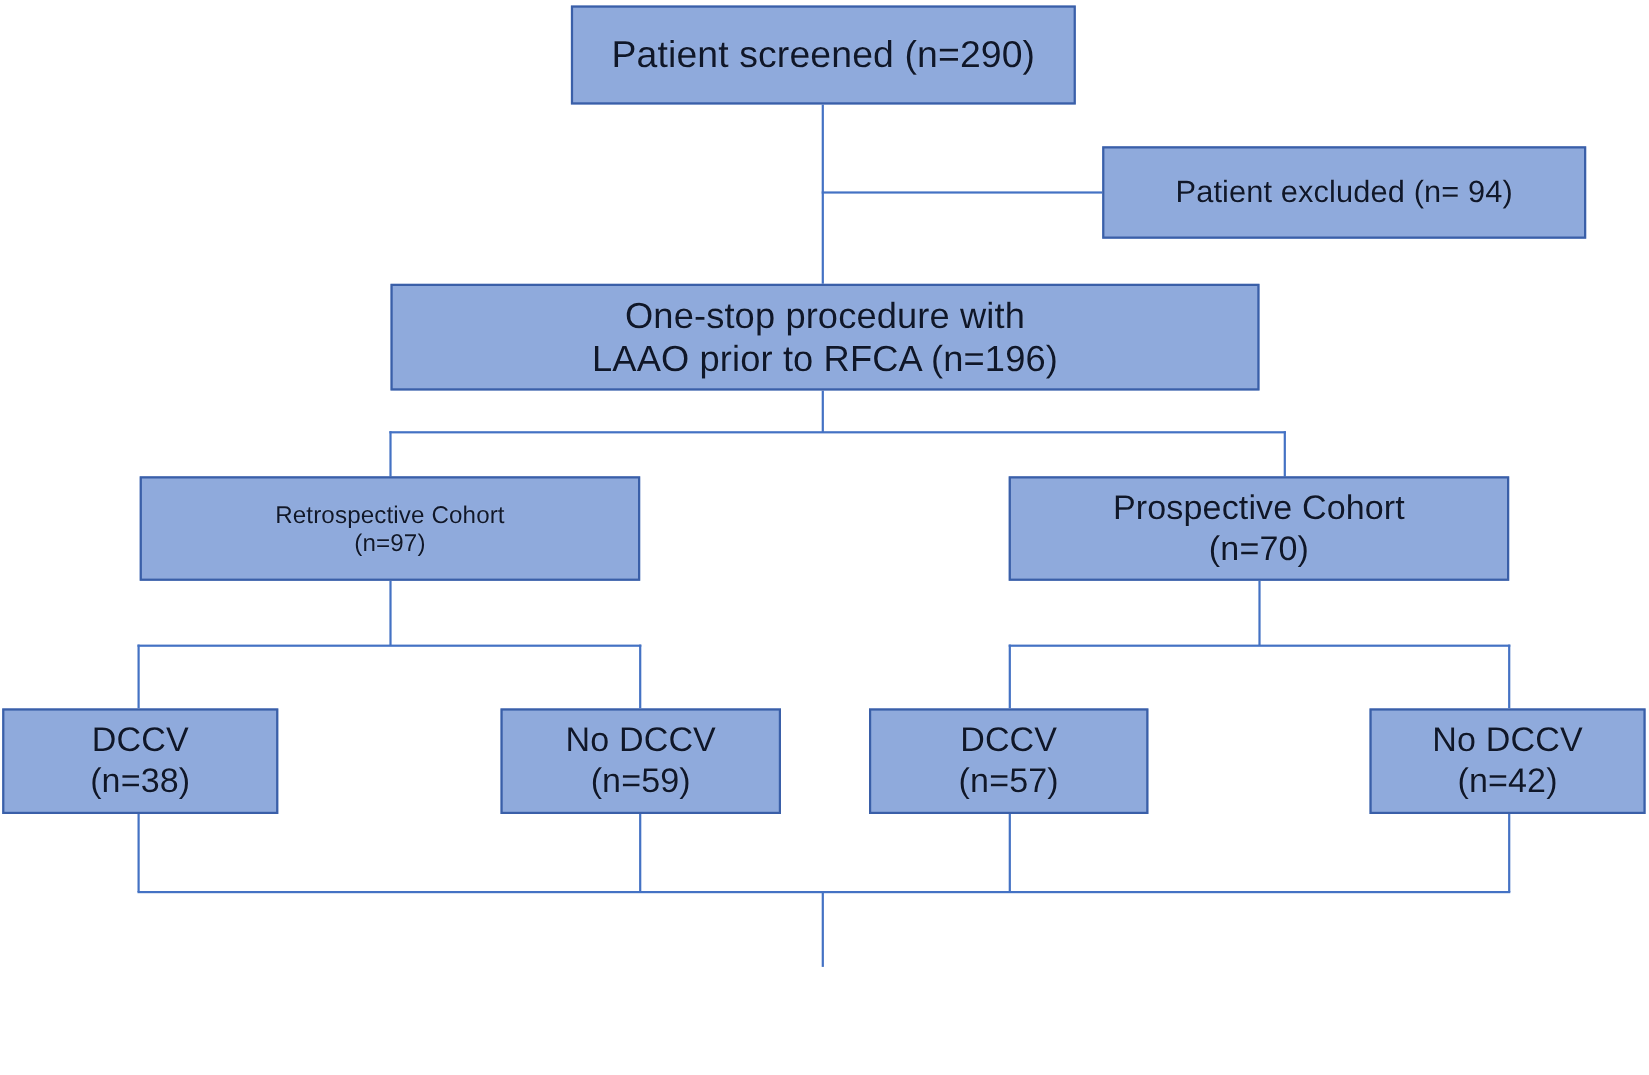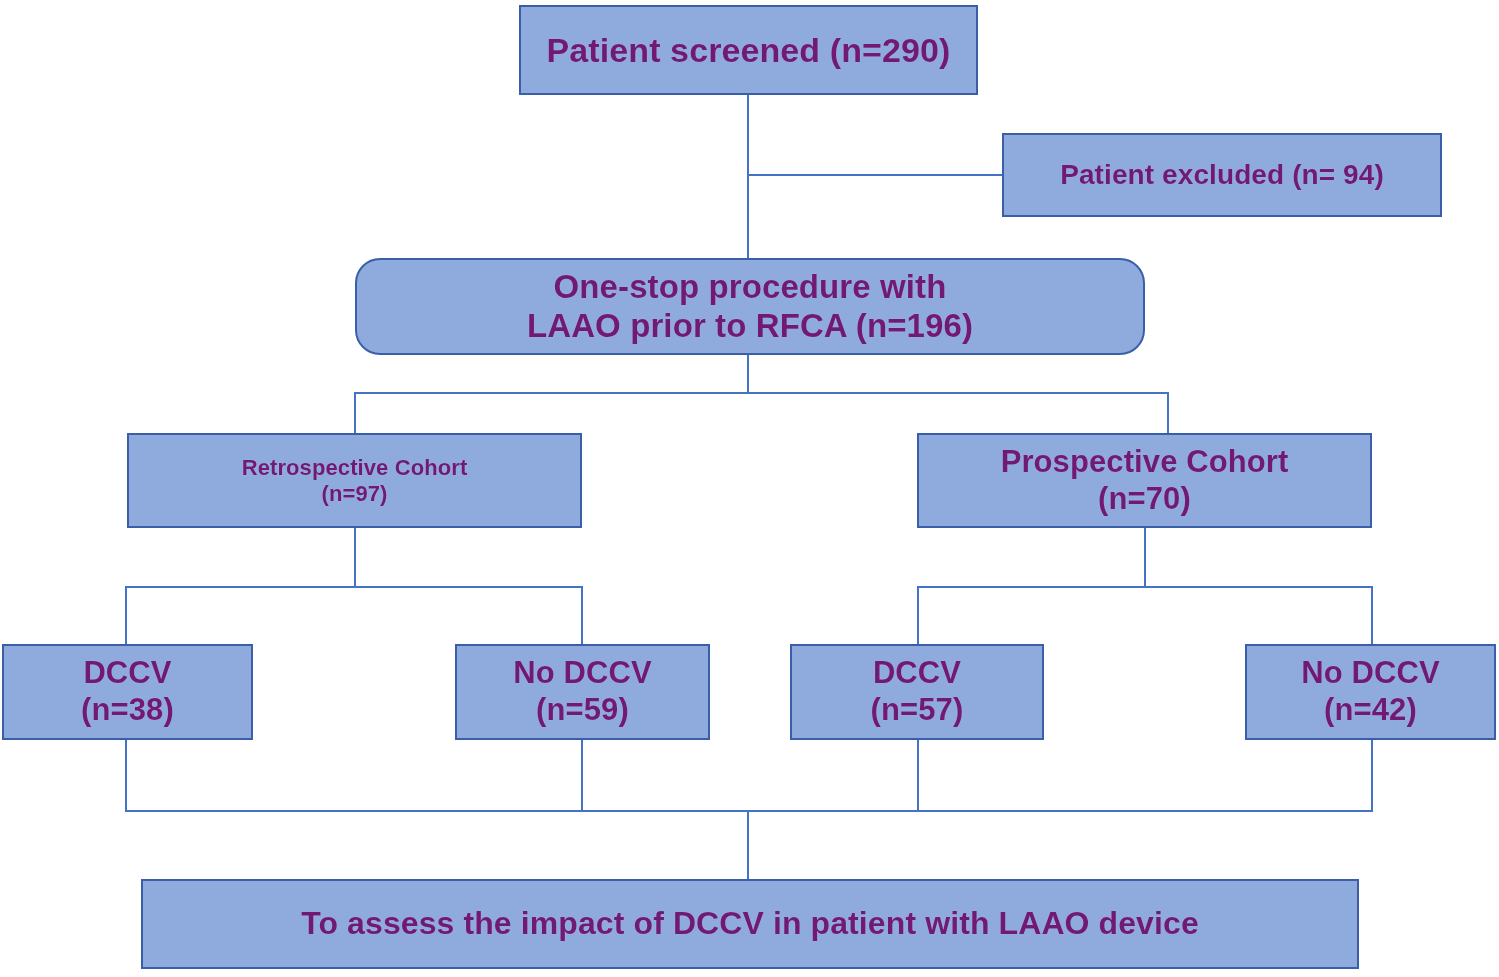--- a/index.html
+++ b/index.html
@@ -16,46 +16,46 @@
     width: 1499px;
     height: 977px;
     background: #ffffff;
     overflow: hidden;
   }
   .node {
     position: absolute;
     box-sizing: border-box;
     background: #8FAADC;
     border: 2px solid #3A5FA8;
-    color: #701a75;
+    color: #0f172a;
     display: flex;
     align-items: center;
     justify-content: center;
     text-align: center;
     line-height: 1.18;
-    font-weight: 700;
+    font-weight: 400;
     letter-spacing: 0.1px;
     text-shadow: 0 0 1px rgba(255,255,255,0.35);
     z-index: 2;
     white-space: pre-line;
     padding: 2px 6px;
   }
   
   .conn {
     position: absolute;
     background: #4472C4;
     z-index: 1;
   }
   .conn.v { width: 2px; }
   .conn.h { height: 2px; }
 
   
   #node-screened      { left: 519px;  top: 5px;   width: 459px; height: 90px;  font-size: 34px; }
   #node-excluded      { left: 1002px; top: 133px; width: 440px; height: 84px;  font-size: 28px; }
-  #node-onestop       { left: 355px;  top: 258px; width: 790px; height: 97px;  font-size: 33px; border-radius: 25px; }
+  #node-onestop       { left: 355px;  top: 258px; width: 790px; height: 97px;  font-size: 33px; }
   #node-retro         { left: 127px;  top: 433px; width: 455px; height: 95px;  font-size: 22px; }
   #node-pro           { left: 917px;  top: 433px; width: 455px; height: 95px;  font-size: 31px; }
   #node-dccv-retro    { left: 2px;    top: 644px; width: 251px; height: 96px;  font-size: 31px; }
   #node-nodccv-retro  { left: 455px;  top: 644px; width: 255px; height: 96px;  font-size: 31px; }
   #node-dccv-pro      { left: 790px;  top: 644px; width: 254px; height: 96px;  font-size: 31px; }
   #node-nodccv-pro    { left: 1245px; top: 644px; width: 251px; height: 96px;  font-size: 31px; }
   #node-objective     { left: 141px;  top: 879px; width: 1218px; height: 90px; font-size: 32px; }
 </style>
 </head>
 <body>
@@ -106,15 +106,14 @@
 
   <div class="node" id="node-nodccv-retro">No DCCV
 (n=59)</div>
 
   <div class="node" id="node-dccv-pro">DCCV
 (n=57)</div>
 
   <div class="node" id="node-nodccv-pro">No DCCV
 (n=42)</div>
 
-  <div class="node" id="node-objective">To assess the impact of DCCV in patient with LAAO device</div>
 
 </div>
 
 </body></html>

